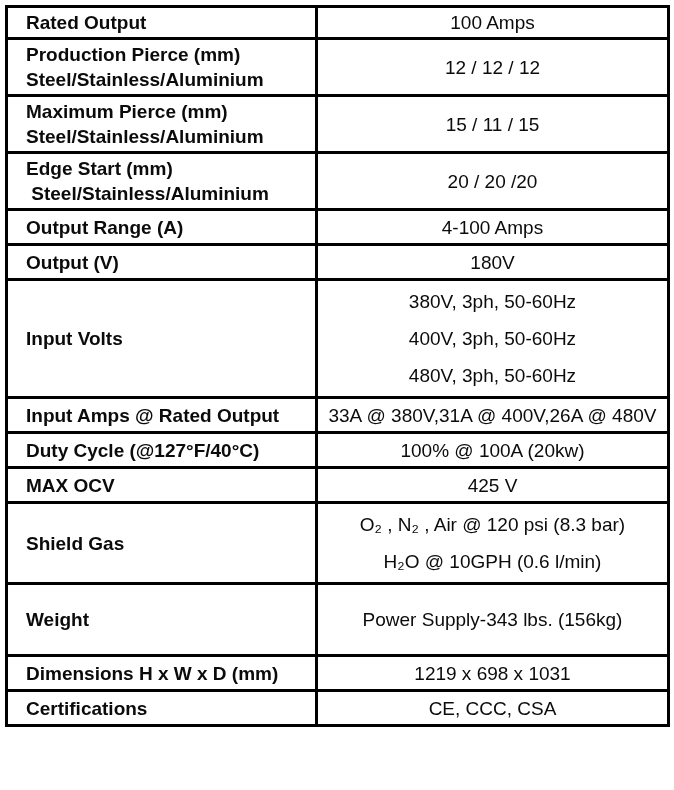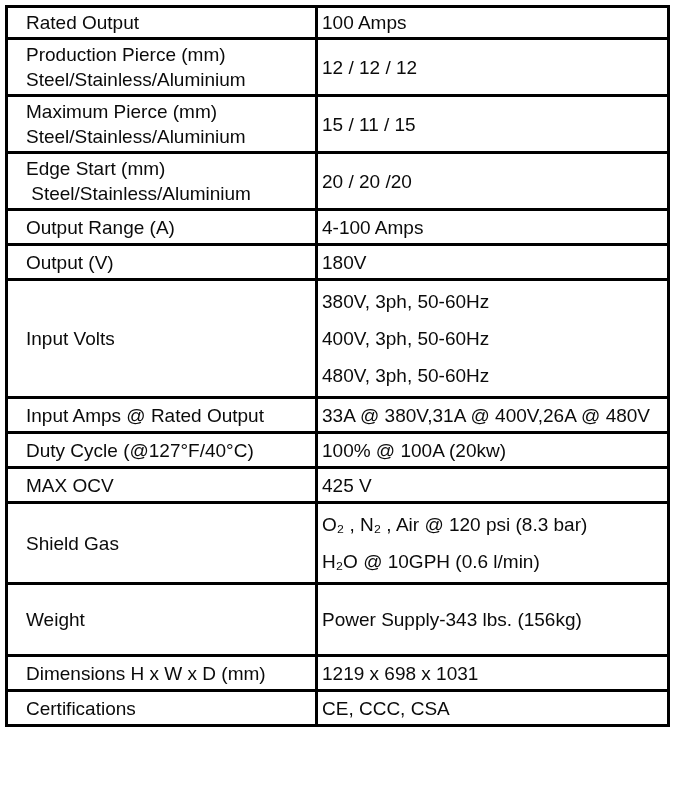--- a/index.html
+++ b/index.html
@@ -27,22 +27,24 @@
     border: 3px solid #000000;
     white-space: pre-line;
     line-height: 25px;
     vertical-align: middle;
     overflow: hidden;
   }
   td.label-cell {
     width: 287px;
     text-align: left;
     padding: 2px 2px 2px 18px;
+    font-weight: bold;
   }
   td.value-cell {
+    text-align: center;
     padding: 2px 4px;
   }
   td.spread {
     line-height: 37px;
   }
   
   tr { height: 35px; }
   tr:nth-child(1)  { height: 32px; }
   tr:nth-child(2),
   tr:nth-child(3),

